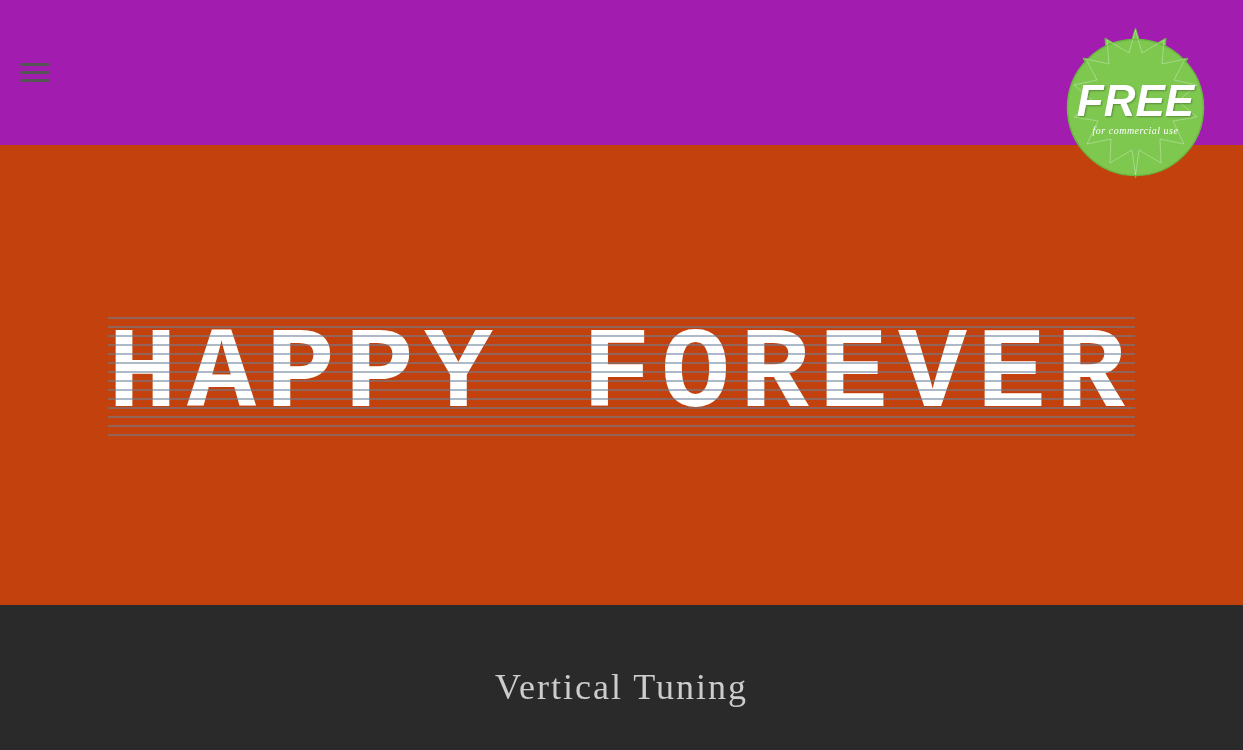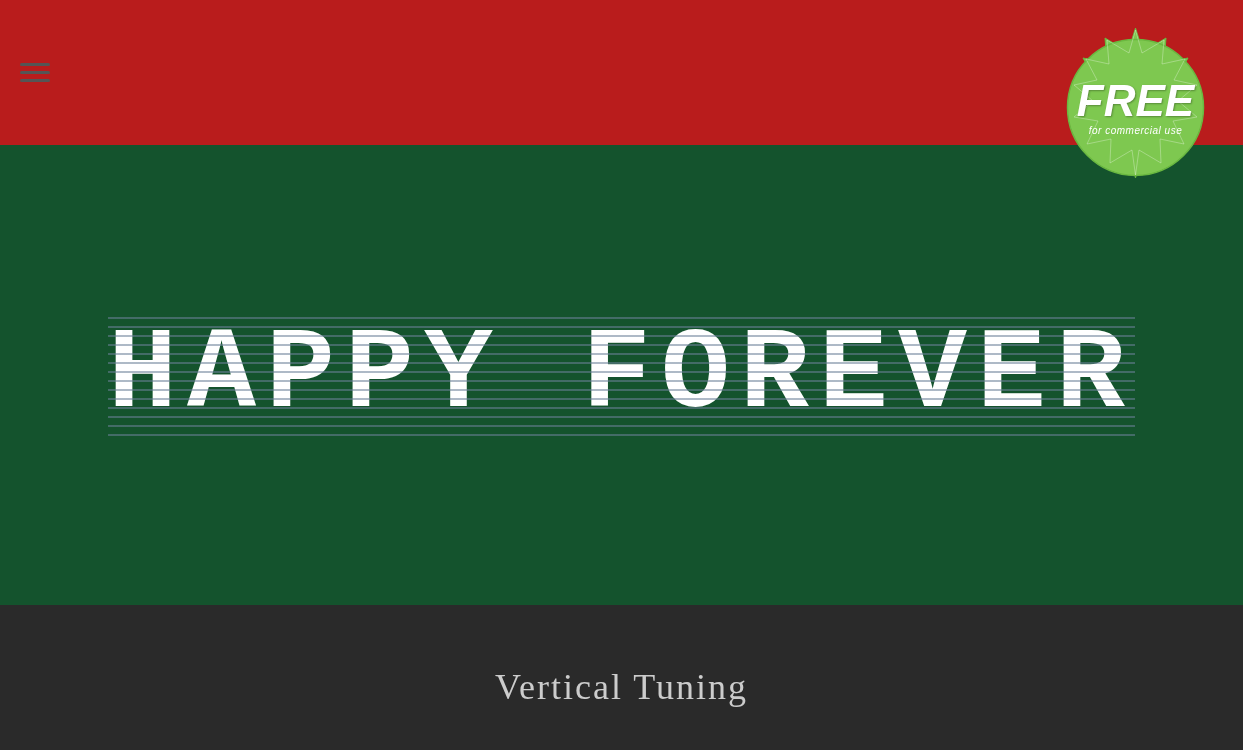--- a/index.html
+++ b/index.html
@@ -12,21 +12,21 @@
       width: 1243px;
       height: 750px;
       overflow: hidden;
       background: #1a1a1a;
       font-family: Arial, sans-serif;
     }
 
     .top-bar {
       width: 100%;
       height: 145px;
-      background: #b91c1c;
+      background: #a21caf;
       position: relative;
       display: flex;
       align-items: center;
       padding: 10px 20px;
     }
 
     .top-bar-icons {
       display: flex;
       flex-direction: column;
       gap: 5px;
@@ -35,21 +35,21 @@
     .icon-line {
       width: 30px;
       height: 3px;
       background: #555;
       border-radius: 2px;
     }
 
     .main-content {
       width: 100%;
       height: 460px;
-      background: #14532d;
+      background: #c2410c;
       position: relative;
       display: flex;
       align-items: center;
       justify-content: center;
     }
 
     .bottom-bar {
       width: 100%;
       height: 163px;
       background: #2a2a2a;
@@ -116,21 +116,21 @@
     }
 
     .badge-commercial {
       font-size: 10px;
       color: white;
       font-style: italic;
       letter-spacing: 0.5px;
       margin-top: 2px;
       line-height: 1.2;
       text-align: center;
-      font-family: Liberation Sans, sans-serif;
+      font-family: Liberation Serif, serif;
     }
 
     
     .preview-wrapper {
       display: flex;
       align-items: center;
       justify-content: center;
       width: 100%;
       height: 100%;
     }

